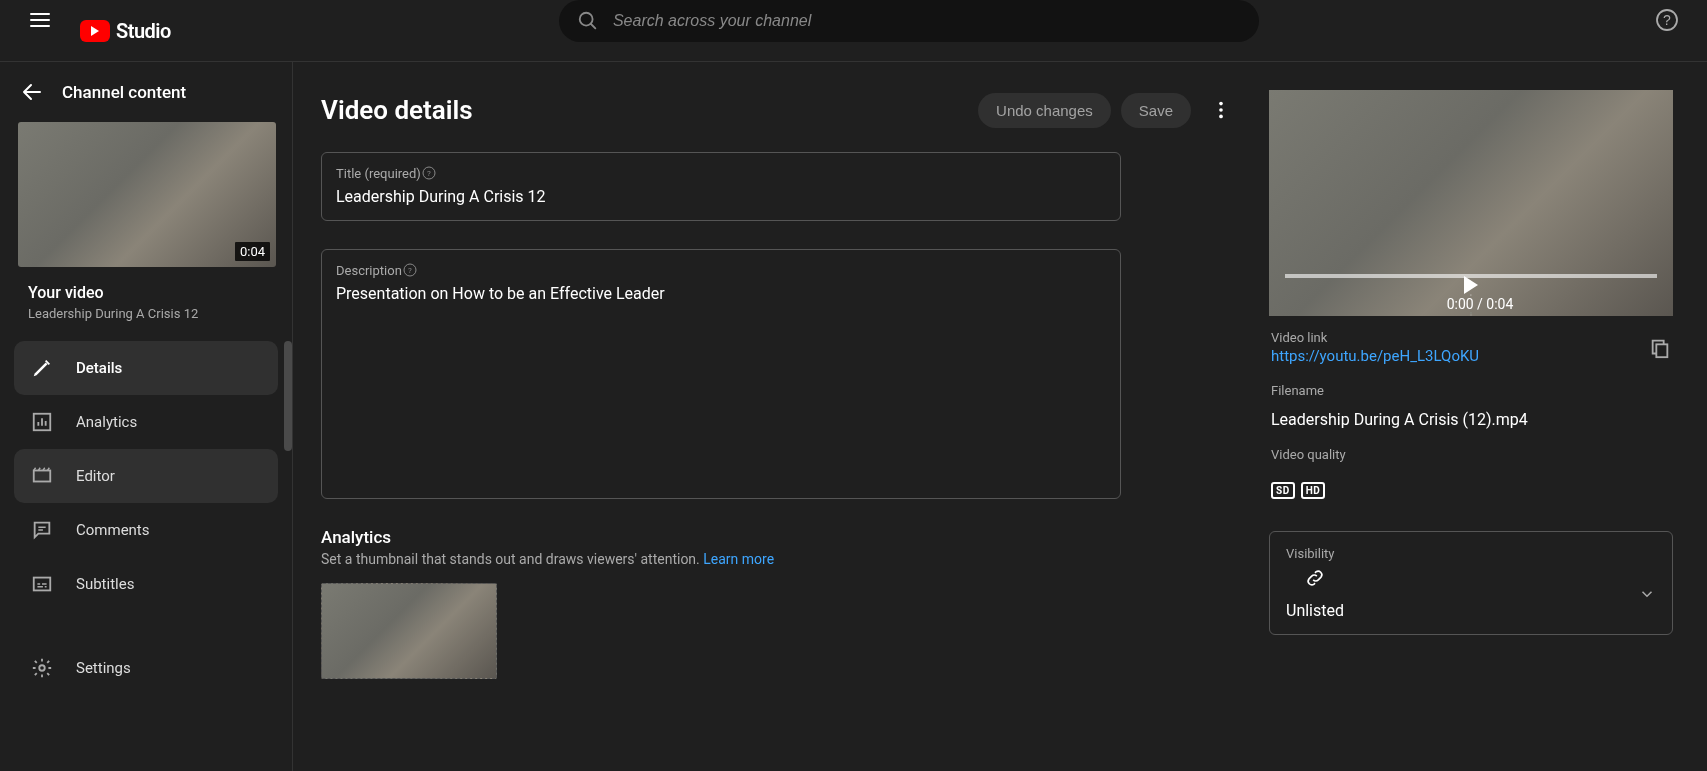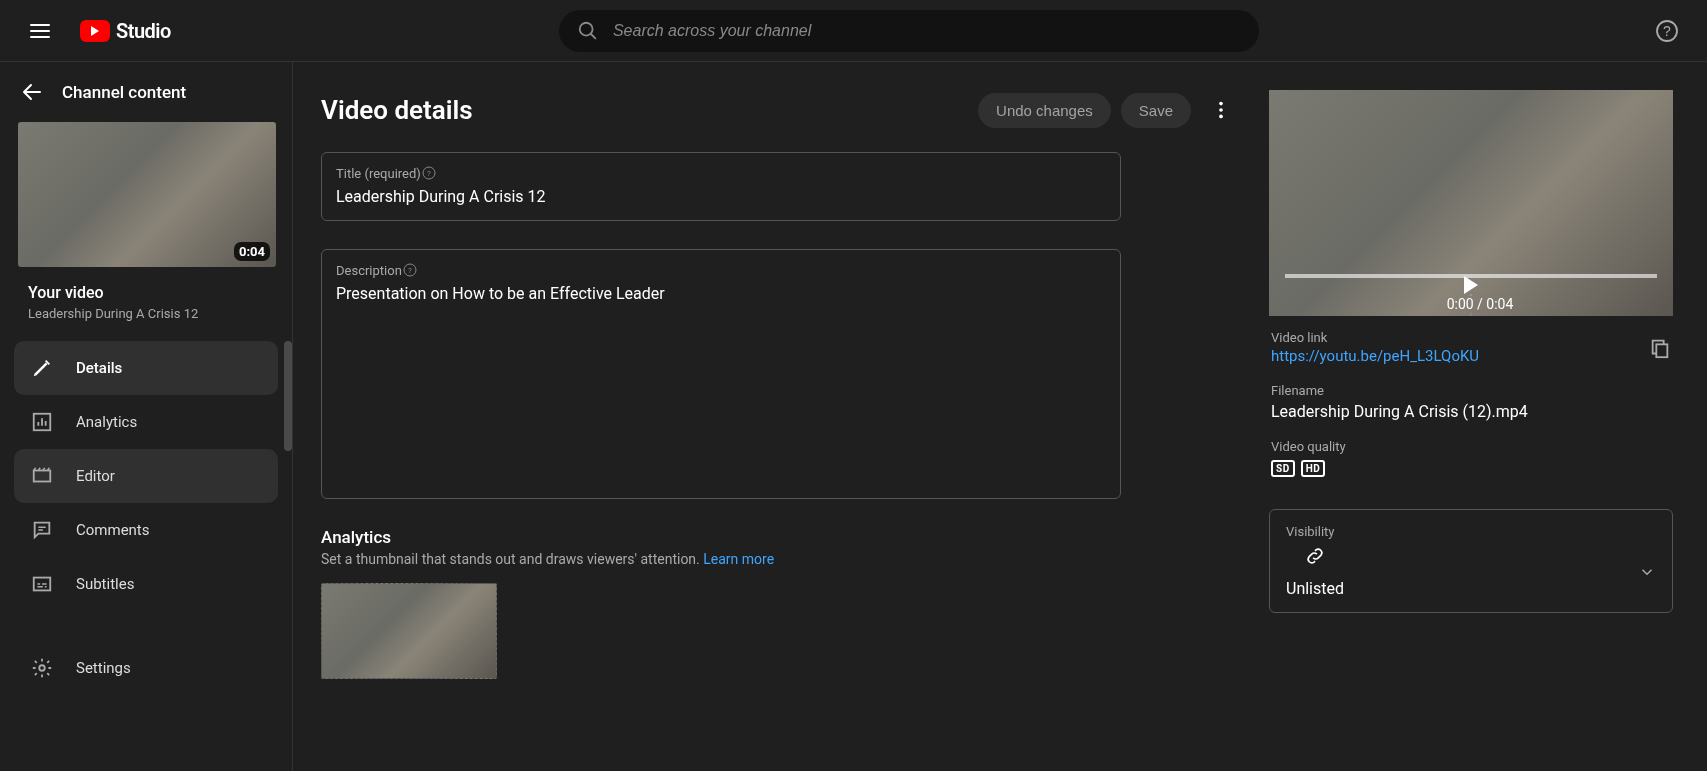--- a/index.html
+++ b/index.html
@@ -8,21 +8,20 @@
   color: #fff;
   font-family: Roboto, Arial, sans-serif;
   font-size: 14px;
   width: 1707px;
   height: 771px;
   overflow: hidden;
 }
 .header {
   height: 62px;
   display: flex;
-  align-items: center;
   padding: 0 20px;
   border-bottom: 1px solid #333;
 }
 .menu-btn { width: 40px; height: 40px; display:flex; align-items:center; justify-content:center; cursor:pointer; }
 .logo { display:flex; align-items:center; margin-left: 20px; gap: 6px; }
 .logo-play { width: 30px; height: 22px; background: #ff0000; border-radius: 6px; display:flex; align-items:center; justify-content:center; }
 .logo-play::after { content:''; border-left: 8px solid #fff; border-top:5px solid transparent; border-bottom:5px solid transparent; }
 .logo-text { font-size: 20px; font-weight:600; letter-spacing:-0.5px; }
 .search-wrap { flex:1; display:flex; justify-content:center; }
 .search-box {
@@ -57,22 +56,22 @@
 .thumb-wrap { padding: 0 18px; position:relative; }
 .video-thumb {
   width: 258px; height: 145px;
   background: linear-gradient(135deg, #7a7a72 0%, #6b6b65 40%, #8a8478 60%, #5a5650 100%);
   border-radius: 3px;
   position:relative;
 }
 .duration-badge {
   position:absolute; right: 6px; bottom:6px;
   background: rgba(0,0,0,0.8);
-  padding: 2px 5px; border-radius:7px;
-  font-size:13px; font-weight:700;
+  padding: 2px 5px; border-radius:1px;
+  font-size:13px; font-weight:400;
 }
 .your-video-label { padding: 16px 28px 4px; font-size:16px; font-weight:500; }
 .video-title-small { padding: 0 28px; color:#aaa; font-size:13px; }
 
 .nav { margin-top: 20px; padding: 0 14px 0 14px; overflow-y:auto; position:relative;}
 .nav-item {
   height: 54px;
   display:flex; align-items:center;
   padding: 0 16px;
   gap: 22px;
@@ -137,23 +136,23 @@
 .play-icon-tri { border-left: 14px solid #fff; border-top:9px solid transparent; border-bottom:9px solid transparent; cursor:pointer; }
 .ctrl-gap { width: 22px; }
 .time-text { font-size:14px; margin-left: 18px; }
 .ctrl-spacer { flex:1; }
 
 .meta { padding: 14px 2px; }
 .meta-label { color:#aaa; font-size:13px; }
 .meta-link { color:#3ea6ff; font-size:15px; margin-top:2px; display:block; }
 .meta-link-row { display:flex; align-items:center; justify-content:space-between;}
 .copy-btn { cursor:pointer; }
-.meta-value { font-size:16px; margin-top:4px; }
+.meta-value { font-size:16px; margin-top:12px; }
 .meta-block { margin-bottom:18px; }
-.quality-badges { display:flex; gap:6px; margin-top:6px; }
+.quality-badges { display:flex; gap:6px; margin-top:20px; }
 .q-badge { border:2px solid #fff; border-radius:3px; font-size:10px; font-weight:bold; padding:1px 3px; letter-spacing:0.5px; }
 
 .visibility-box {
   border:1px solid #555; border-radius:6px;
   padding: 14px 16px;
   display:flex; flex-direction:column;
 }
 .vis-label { color:#aaa; font-size:13px; }
 .vis-row { display:flex; align-items:center; justify-content:space-between; margin-top:6px; }
 .vis-value { display:flex; align-items:center; gap: 12px; font-size:16px;flex-direction:column; }

